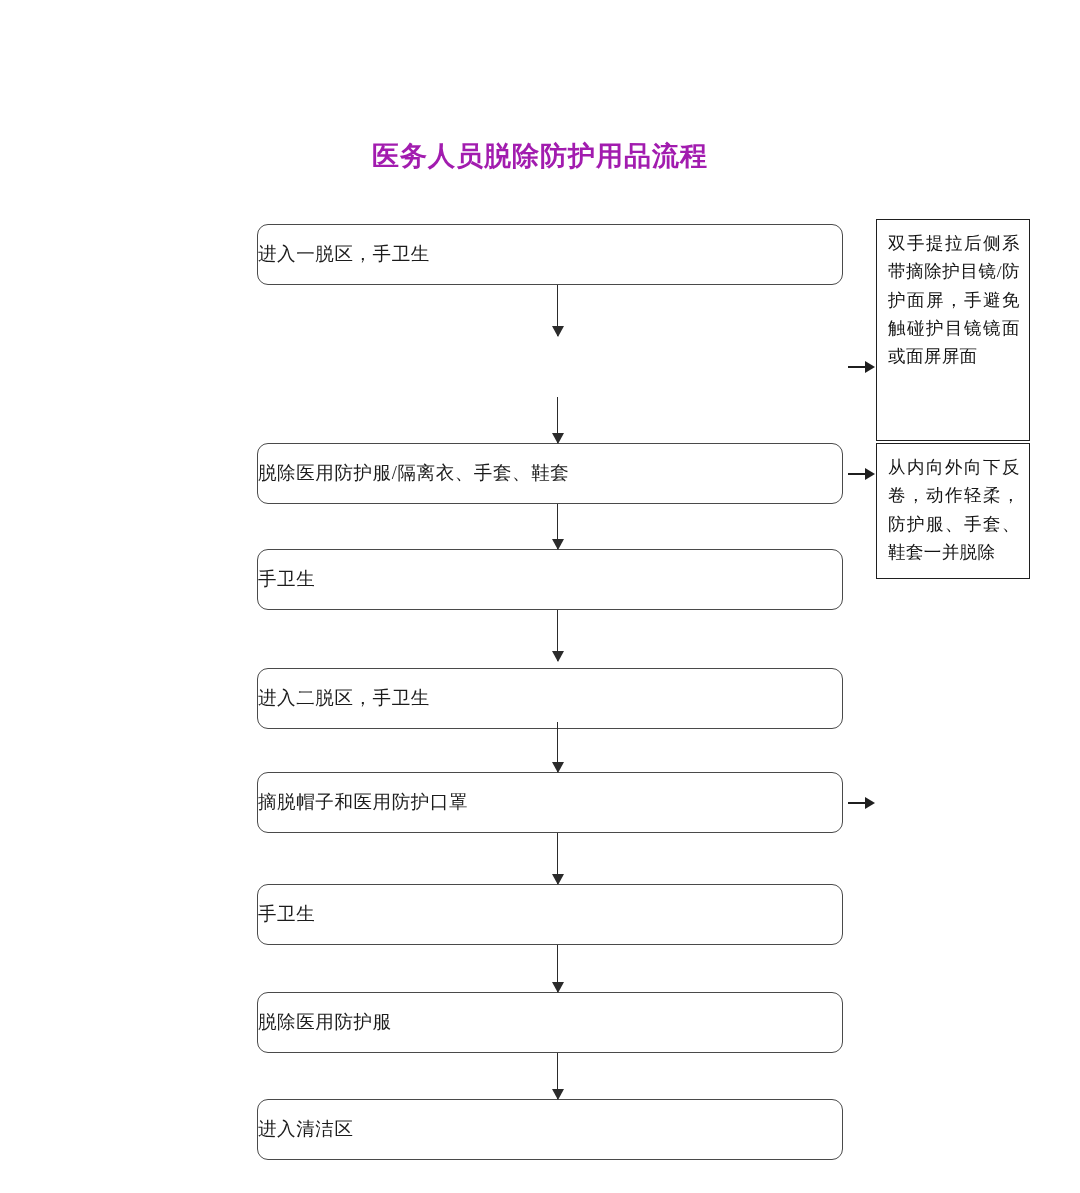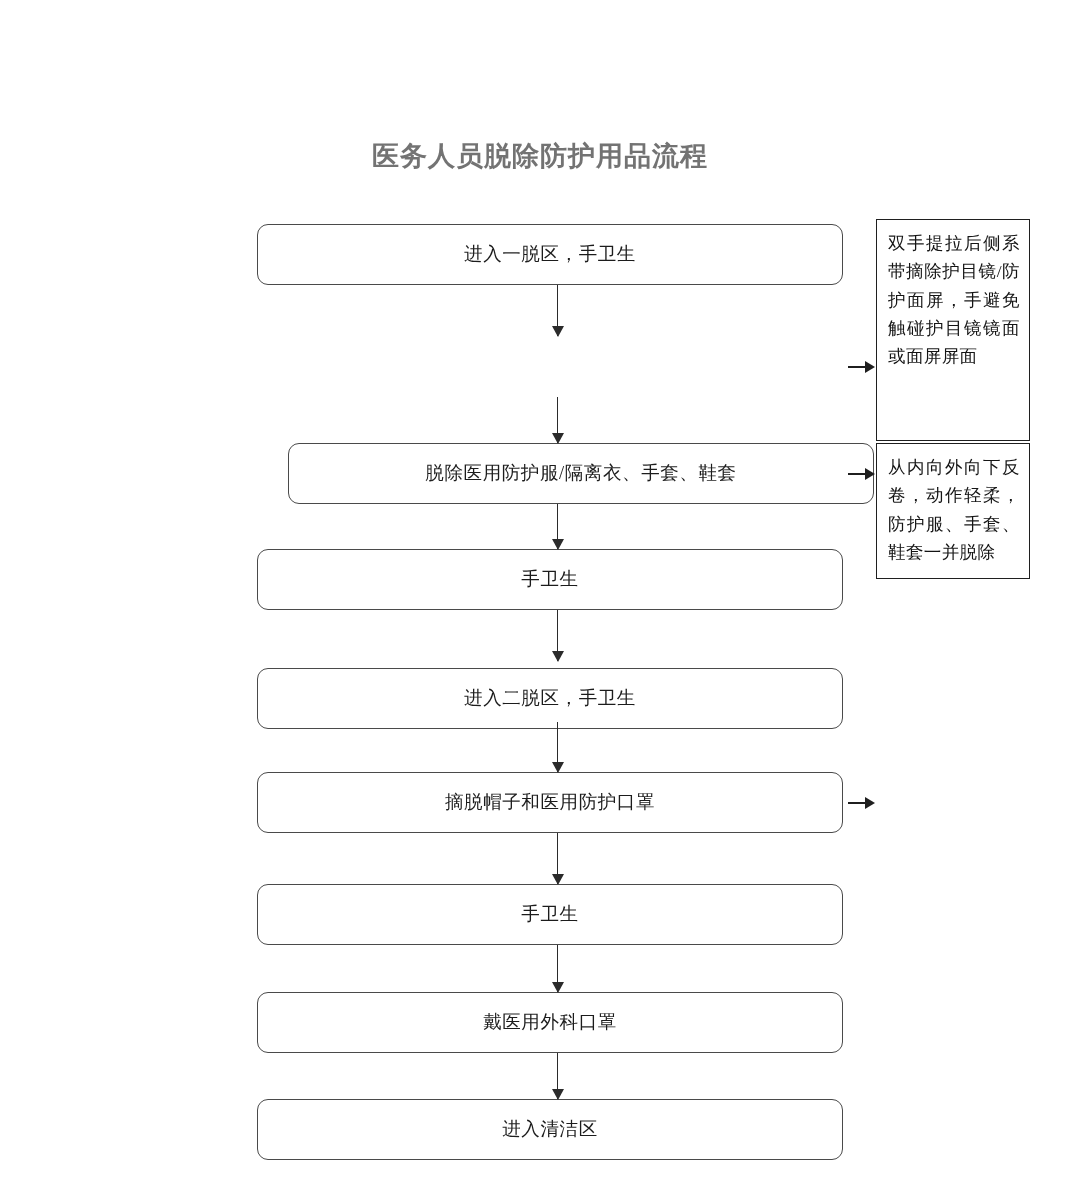--- a/index.html
+++ b/index.html
@@ -24,37 +24,36 @@
   .chart-title {
     position: absolute;
     left: 0;
     top: 138px;
     width: 1080px;
     text-align: center;
     font-size: 27px;
     font-weight: bold;
     letter-spacing: 1px;
     font-family: "Liberation Serif", "DejaVu Serif", serif;
-    color: #737373;
+    color: #a21caf;
     white-space: nowrap;
   }
 
   
   .flow-box {
     position: absolute;
     left: 257px;
     width: 586px;
     height: 61px;
     box-sizing: border-box;
     border: 1.3px solid #4a4a4a;
     border-radius: 11px;
     background: #ffffff;
     display: flex;
     align-items: center;
-    justify-content: center;
   }
   .flow-box-label {
     font-size: 18.5px;
     font-family: "Liberation Serif", "DejaVu Serif", serif;
     color: #1c1c1c;
     letter-spacing: 0.6px;
     line-height: 1.2;
     white-space: nowrap;
   }
 
@@ -132,42 +131,42 @@
 
 <div id="page">
 
   <div class="chart-title">医务人员脱除防护用品流程</div>
 
   <div class="flow-box" style="top:224px;">
     <span class="flow-box-label">进入一脱区，手卫生</span>
   </div>
 
 
-  <div class="flow-box" style="top:443px;margin-left:31px;">
+  <div class="flow-box" style="top:443px;">
     <span class="flow-box-label">脱除医用防护服/隔离衣、手套、鞋套</span>
   </div>
 
   <div class="flow-box" style="top:549px;">
     <span class="flow-box-label">手卫生</span>
   </div>
 
   <div class="flow-box" style="top:661px;margin-top:7px;">
     <span class="flow-box-label">进入二脱区，手卫生</span>
   </div>
 
   <div class="flow-box" style="top:772px;">
     <span class="flow-box-label">摘脱帽子和医用防护口罩</span>
   </div>
 
   <div class="flow-box" style="top:884px;">
     <span class="flow-box-label">手卫生</span>
   </div>
 
   <div class="flow-box" style="top:992px;">
-    <span class="flow-box-label">戴医用外科口罩</span>
+    <span class="flow-box-label">脱除医用防护服</span>
   </div>
 
   <div class="flow-box" style="top:1099px;">
     <span class="flow-box-label">进入清洁区</span>
   </div>
 
   <div class="v-arrow" style="top:285px; height:51px;">
     <span class="shaft"></span>
     <span class="head"></span>
   </div>

